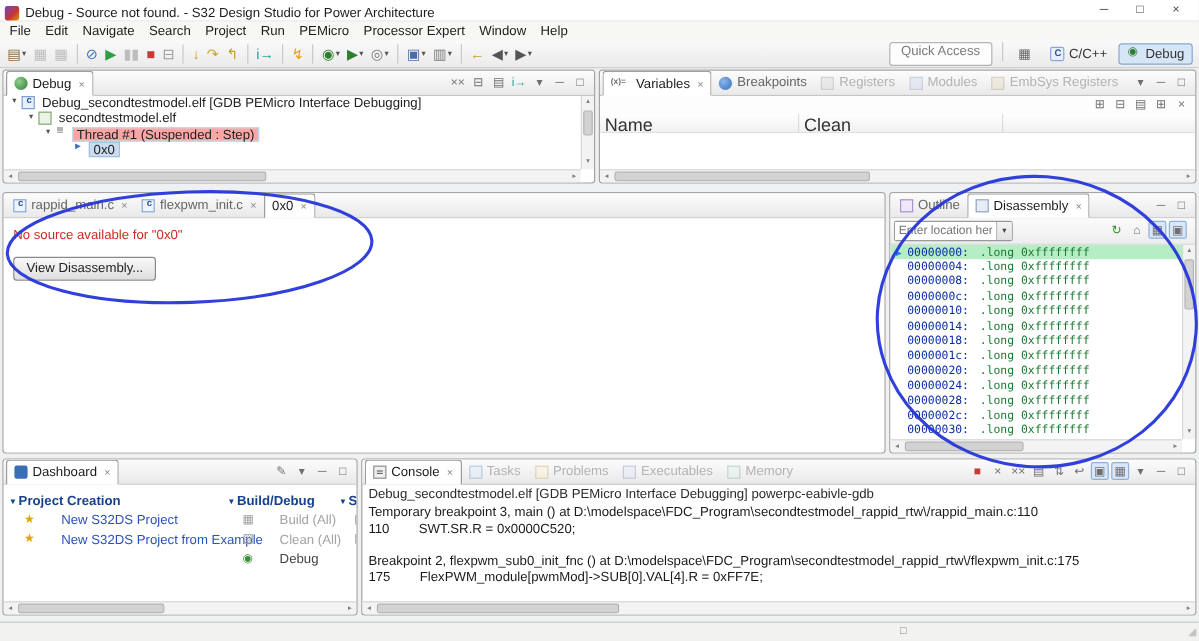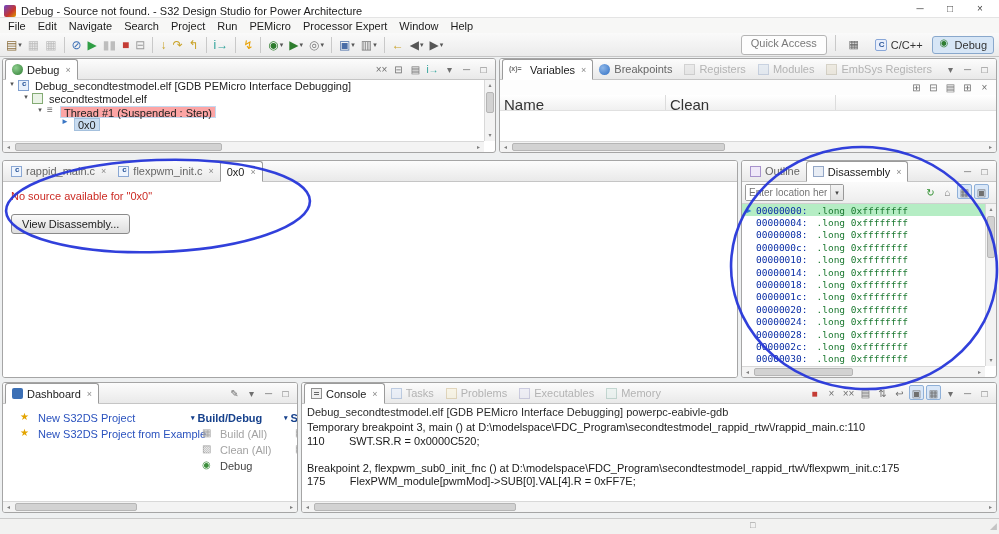--- a/index.html
+++ b/index.html
@@ -126,21 +126,21 @@
 
   
   .dash-body{position:absolute;left:0;right:0;top:21px;bottom:11px;background:#fff}
   .dash-col{position:absolute;top:6px}
   .dash-col0{left:6px;width:176px}
   .dash-col1{left:188px;width:92px}
   .dash-col2{left:281px;width:15px;overflow:hidden}
   .dash-header{display:flex;gap:3px;align-items:center;color:#16418c;font-weight:bold;font-size:11px;height:16px;white-space:nowrap}
   .dash-tw{font-size:7px;color:#16418c}
   .dash-tw::before{content:"▾"}
-  .dash-item{display:flex;gap:7px;align-items:center;height:16px;font-size:11px;padding-left:11px;white-space:nowrap}
+  .dash-item{display:flex;gap:20px;align-items:center;height:16px;font-size:11px;padding-left:11px;white-space:nowrap}
   .dash-item.link{color:#2a52be}
   .dash-item.disabled{color:#a3a3a3}
   .dash-item.normal{color:#444}
   .dash-icon{width:11px;height:11px;flex:none;position:relative}
   .dash-icon::before{position:absolute;left:0;top:-2px;font-size:10px}
   .di-new-project::before{content:"★";color:#e3a400}
   .di-build::before{content:"▦";color:#a0a0a0}
   .di-clean::before{content:"▧";color:#a0a0a0}
   .di-debug-action::before{content:"◉";color:#3c8f3c}
   .di-misc::before{content:"▦";color:#a0a0a0}
@@ -549,20 +549,24 @@
           </span>
         <span class="paneltools" id="dash-tools">
             <span class="ptool">✎</span>
             <span class="ptool">▾</span>
             <span class="ptool">─</span>
             <span class="ptool">□</span>
           </span>
       </div>
       <div class="dash-body" id="dash-cols">
           <div class="dash-col dash-col0">
+            <div class="dash-header">
+              <span class="dash-tw"></span>
+              <span>Project Creation</span>
+            </div>
             <div class="dash-item link">
               <span class="dash-icon di-new-project"></span>
               <span>New S32DS Project</span>
             </div>
             <div class="dash-item link">
               <span class="dash-icon di-new-project"></span>
               <span>New S32DS Project from Example</span>
             </div>
           </div>
           <div class="dash-col dash-col1">

